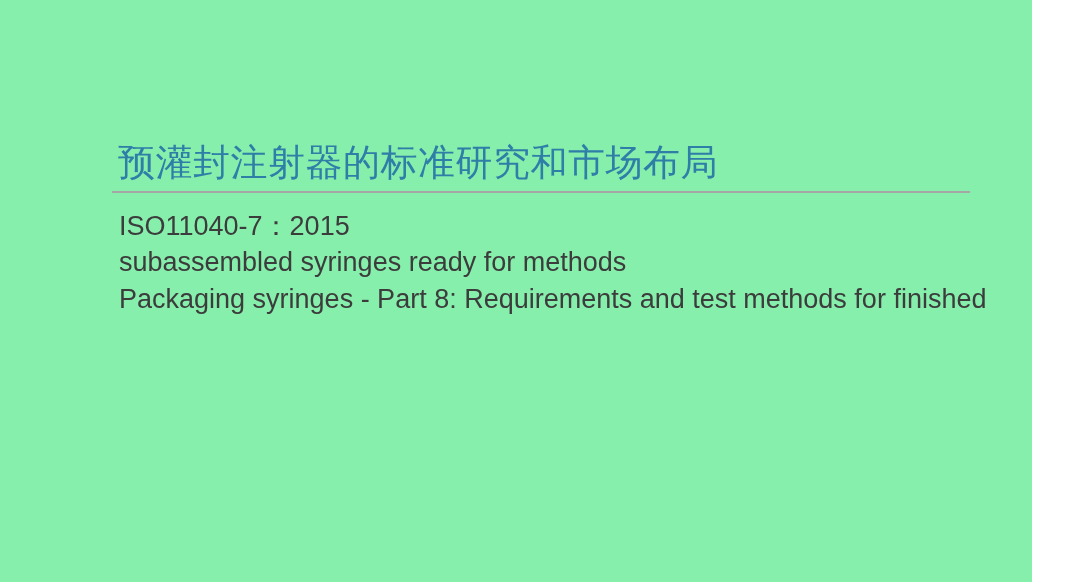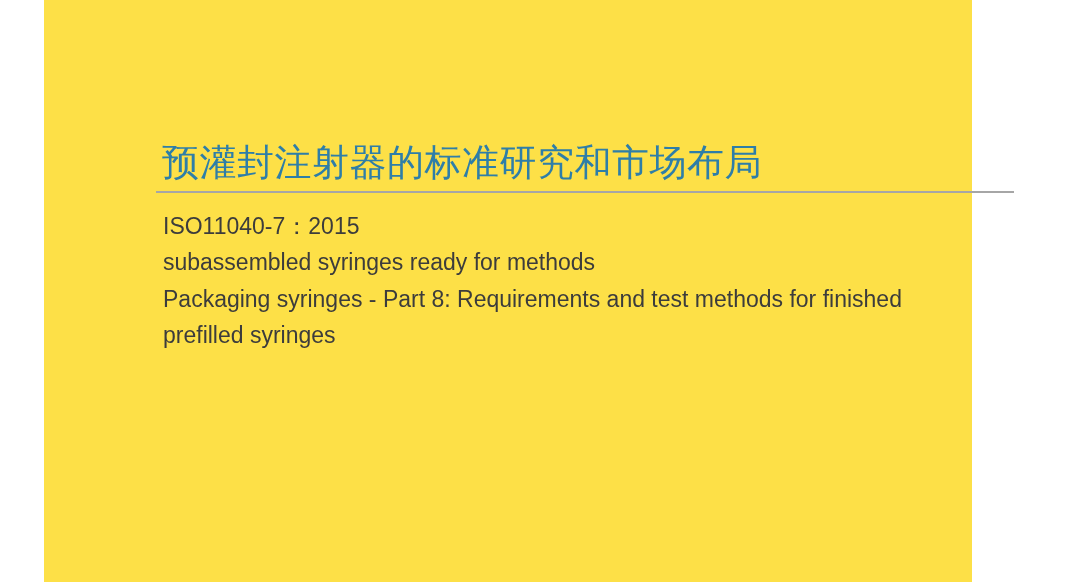--- a/index.html
+++ b/index.html
@@ -5,24 +5,23 @@
   * { margin: 0; padding: 0; box-sizing: border-box; }
   html, body { background: #ffffff; }
   body {
     font-family: "Liberation Sans", "DejaVu Sans", sans-serif;
     width: 1080px;
     height: 582px;
     overflow: hidden;
   }
   .slide {
     position: relative;
-    width: 928px;
+    width: 1032px;
     height: 582px;
-    background: #fde047;
-    margin-left: 44px;
+    background: #86efac;
   }
   .slide-title {
     position: absolute;
     left: 118px;
     top: 138px;
     font-size: 37px;
     font-weight: 400;
     letter-spacing: 0.5px;
     color: #2e7ea8;
     white-space: nowrap;
@@ -33,21 +32,21 @@
     top: 191px;
     width: 858px;
     height: 2px;
     background: #a6a6a6;
   }
   .slide-body {
     position: absolute;
     left: 119px;
     top: 208px;
     width: 900px;
-    font-size: 23px;
+    font-size: 27px;
     line-height: 36.4px;
     color: #3c3c3c;
   }
   .body-line {
     white-space: nowrap;
     font-weight: 400;
   }
 </style>
 </head>
 <body>
@@ -62,18 +61,17 @@
 
     <p class="body-line">ISO11040-7：2015</p>
 
 
     <p class="body-line">subassembled syringes ready for methods</p>
 
 
 
     <p class="body-line">Packaging syringes - Part 8: Requirements and test methods for finished</p>
 
-    <p class="body-line">prefilled syringes</p>
 
 
   </div>
 
 </div>
 
 </body></html>

